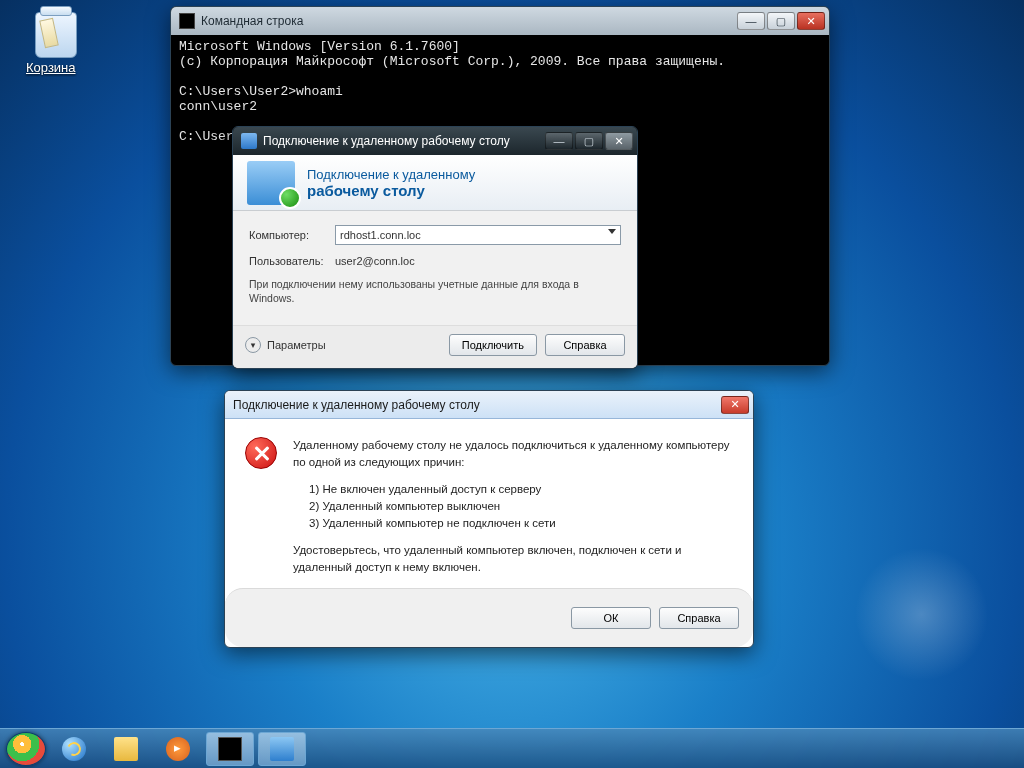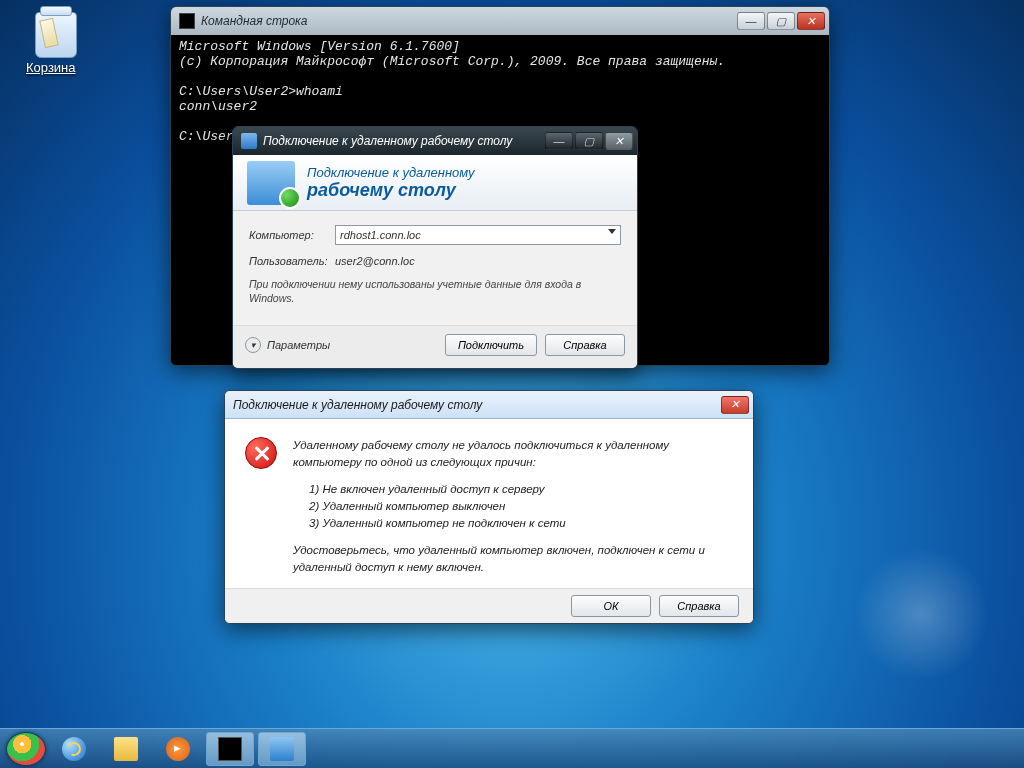--- a/index.html
+++ b/index.html
@@ -10,21 +10,21 @@
   radial-gradient(circle at 90% 80%, rgba(255,255,255,.25) 0, rgba(255,255,255,0) 6%),
   radial-gradient(circle at 28% 62%, rgba(255,255,255,.12) 0, rgba(255,255,255,0) 5%); pointer-events:none; }
 
 
 .desktop-icon { position:absolute; top:12px; left:26px; width:60px; text-align:left; color:#fff; font-size:13px; text-shadow:0 1px 2px #000;text-decoration:underline; }
 .bin { width:42px; height:46px; margin:0 auto 2px; background:linear-gradient(#eef6ff,#bcd6ef); border-radius:4px 4px 6px 6px; border:1px solid #789ec1; position:relative;}
 .bin::before{content:"";position:absolute;top:-7px;left:4px;right:4px;height:8px;background:linear-gradient(#f4faff,#c9def0);border:1px solid #7b9ec0;border-radius:3px;}
 .bin::after{content:"";position:absolute;top:6px;left:6px;width:12px;height:26px;background:linear-gradient(#fff8e0,#e9dba3);border:1px solid #c7b87f;transform:rotate(-12deg);}
 
 
-.win { position:absolute; border:1px solid #2b4255; border-radius:6px; box-shadow:0 6px 22px rgba(0,0,0,.55); overflow:hidden;font-style:italic; }
+.win { position:absolute; border:1px solid #2b4255; border-radius:6px; box-shadow:0 6px 22px rgba(0,0,0,.55); overflow:hidden; }
 .titlebar { height:28px; display:flex; align-items:center; padding:0 4px 0 8px; font-size:12px; color:#fff; }
 .titlebar .t-icon { width:16px;height:16px;margin-right:6px;display:inline-block;}
 .titlebar .title { flex:1; white-space:nowrap; overflow:hidden; }
 .wbtn { display:flex; gap:2px; margin-left:auto;}
 .wbtn div { width:28px; height:18px; border:1px solid rgba(0,0,0,.4); border-radius:3px; background:linear-gradient(#fefefe33,#00000022); display:flex;align-items:center;justify-content:center;color:#cfd8df;font-size:11px;}
 .wbtn .close { background:linear-gradient(#e86f5f,#b93222); color:#fff;}
 .wbtn .close.gray{background:linear-gradient(#8f9aa1,#5a646a);}
 
 
 #cmd { top:6px; left:170px; width:660px; height:360px; background:#000;}
@@ -36,21 +36,21 @@
 
 
 #rdp { top:126px; left:232px; width:406px; background:#000; }
 #rdp .titlebar { background:linear-gradient(#3a4850,#1c262c); }
 #rdp .titlebar .t-icon{background:linear-gradient(#7db8f0,#2d78c9);border-radius:2px;}
 #rdp .body { background:#f1f1f1; }
 #rdp .banner { height:56px; background:linear-gradient(#fff,#e8eef4); display:flex; align-items:center; padding:6px 14px; border-bottom:1px solid #c9cdd1;}
 #rdp .banner .pic{ width:48px;height:44px;margin-right:12px; background:linear-gradient(#9acdf6,#3b8ed6); border-radius:3px; position:relative;}
 #rdp .banner .pic::after{content:"";position:absolute;right:-6px;bottom:-4px;width:18px;height:18px;border-radius:50%;background:radial-gradient(circle at 30% 30%,#6fdd66,#178c0c);border:2px solid #fff;}
 #rdp .banner .txt div:first-child{ color:#0a5a9e; font-size:13px;}
-#rdp .banner .txt div:last-child{ color:#0a5a9e; font-size:18px; font-weight:bold;}
+#rdp .banner .txt div:last-child{ color:#0a5a9e; font-size:15px; font-weight:bold;}
 #rdp .form { padding:14px 16px 8px; font-size:11px; color:#333; background:#f1f1f1;}
 #rdp .row { display:flex; align-items:center; margin-bottom:10px;}
 #rdp .row label{ width:86px;}
 #rdp .row .combo{ flex:1; height:20px; border:1px solid #8a9aa8; background:#fff; padding:0 4px; font-size:11px; display:flex;align-items:center; position:relative;}
 #rdp .row .combo .caret{position:absolute;right:4px;top:3px;border-left:4px solid transparent;border-right:4px solid transparent;border-top:5px solid #333;}
 #rdp .note{font-size:10.5px;color:#444;margin:6px 0 12px;line-height:14px;}
 #rdp .footer{display:flex;align-items:center;padding:8px 12px 12px;border-top:1px solid #ddd;background:#ececec;}
 #rdp .footer .expand{display:flex;align-items:center;font-size:11px;color:#333;gap:6px;}
 #rdp .footer .expand .circ{width:16px;height:16px;border:1px solid #8a98a4;border-radius:50%;display:flex;align-items:center;justify-content:center;font-size:9px;}
 #rdp .footer .btns{margin-left:auto;display:flex;gap:8px;}
@@ -58,21 +58,21 @@
 
 
 #err { top:390px; left:224px; width:530px; background:#fff;}
 #err .titlebar{ background:linear-gradient(#eaf2fb,#cde1f6); color:#1a1a1a; border-bottom:1px solid #97b6d9;}
 #err .wbtn div{background:linear-gradient(#f6f9fc,#d8e3ee);color:#33475a;}
 #err .wbtn .close{background:linear-gradient(#f0776a,#c83b2b);color:#fff;}
 #err .ebody{ padding:18px 20px 12px; display:flex; gap:16px; font-size:11.5px; color:#222; line-height:17px;}
 #err .xicon{width:32px;height:32px;border-radius:50%;background:radial-gradient(circle at 30% 30%,#ff6a5a,#c11);flex-shrink:0;position:relative;border:1px solid #900;}
 #err .xicon::before,#err .xicon::after{content:"";position:absolute;left:7px;top:14px;width:18px;height:3px;background:#fff;border-radius:1px;}
 #err .xicon::before{transform:rotate(45deg);} #err .xicon::after{transform:rotate(-45deg);}
-#err .efoot{background:#f0f0f0;border-top:1px solid #dadada;padding:6px 14px;display:flex;justify-content:flex-end;gap:8px;}
+#err .efoot{background:#f0f0f0;border-top:1px solid #dadada;padding:18px 14px;display:flex;justify-content:flex-end;gap:8px;border-radius:18px;}
 
 
 #taskbar{position:absolute;left:0;right:0;bottom:0;height:40px;background:linear-gradient(#4a88b9cc,#1c4e7ecc);border-top:1px solid #6da7d4;display:flex;align-items:center;padding:0 6px;backdrop-filter:blur(2px);}
 #taskbar .start{width:40px;height:34px;border-radius:50%;background:radial-gradient(circle at 40% 35%,#fff 0 6%,#ffbe3b 6% 30%,#3bbf4b 30% 55%,#e64b3b 55% 78%,#3b82e6 78% 100%);border:1px solid #0b3d6d;box-shadow:0 0 4px rgba(0,0,0,.5);} 
 .tbtn{width:48px;height:34px;margin-left:4px;border-radius:3px;display:flex;align-items:center;justify-content:center;border:1px solid transparent;}
 .tbtn.active{background:linear-gradient(#c2def5aa,#8ab9e0aa);border:1px solid #6da7d4;}
 .tbtn .ic{width:24px;height:24px;}
 .ic.ie{background:radial-gradient(circle at 30% 30%,#aee0ff,#1b6fc6);border-radius:50%;position:relative;}
 .ic.ie::after{content:"";position:absolute;inset:5px;border:2px solid #ffd24a;border-radius:50%;transform:rotate(-20deg);border-left-color:transparent;}
 .ic.folder{background:linear-gradient(#ffe28a,#e8b83e);border-radius:2px;}

